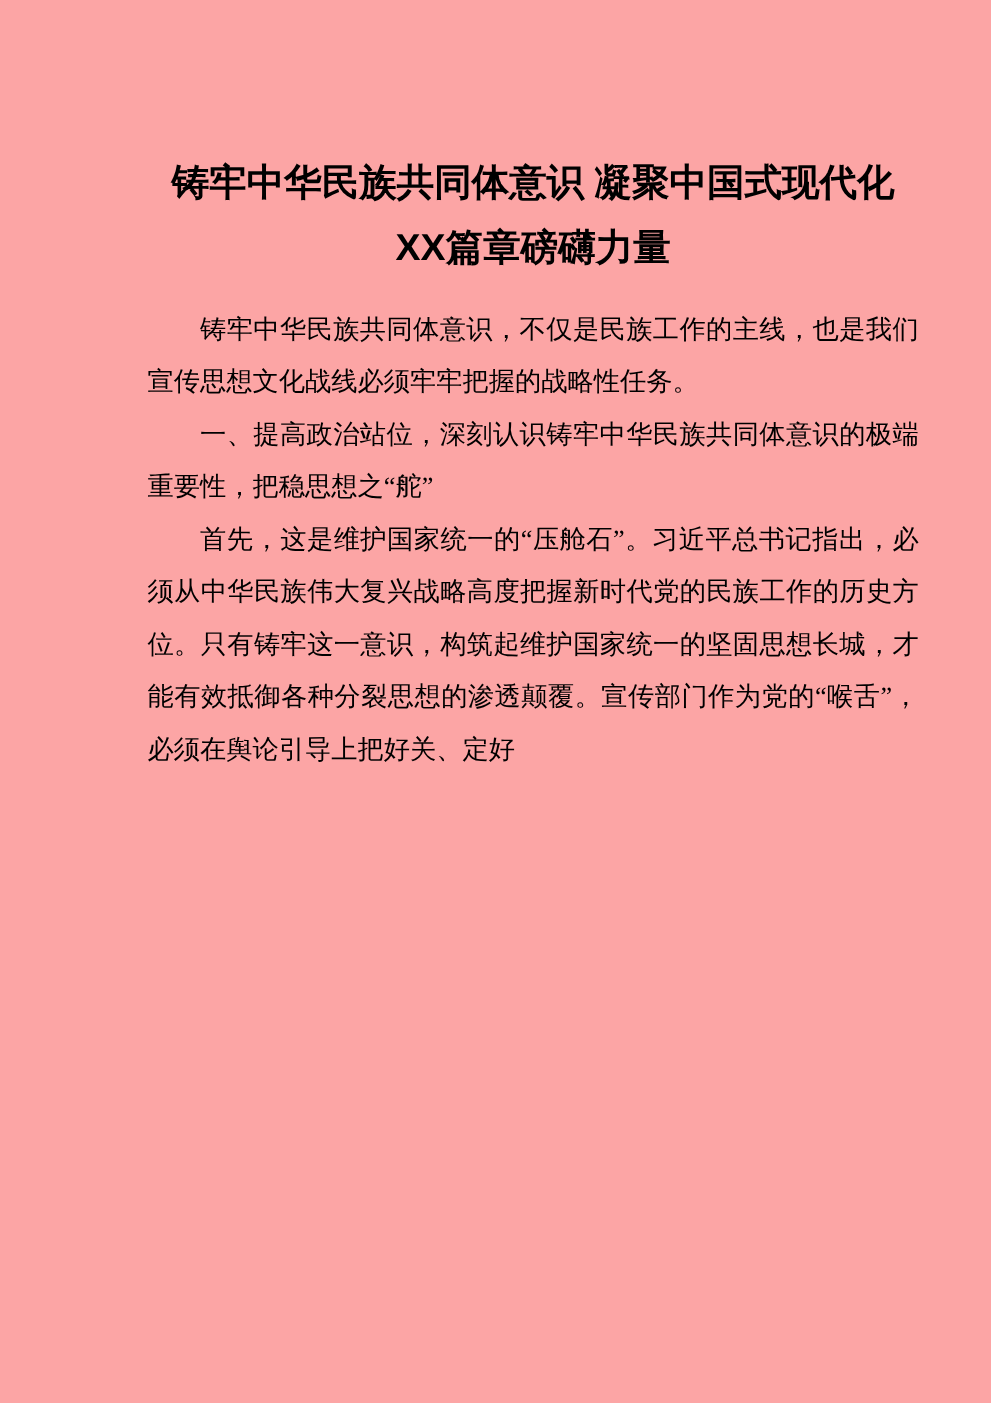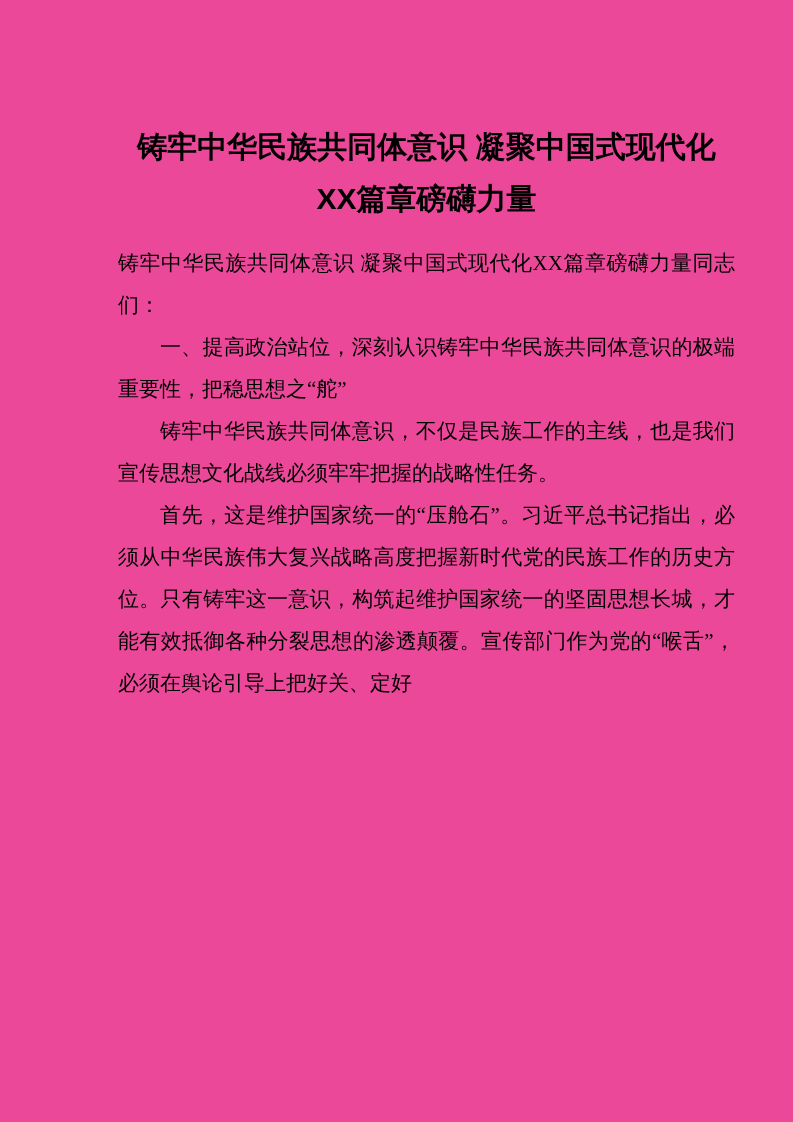--- a/index.html
+++ b/index.html
@@ -10,21 +10,21 @@
   body {
     width: 793px;
     height: 1122px;
     overflow: hidden;
   }
   .page {
     box-sizing: border-box;
     width: 793px;
     height: 1122px;
     padding: 121px 58px 0 118px;
-    background: #ec4899;
+    background: #fca5a5;
     color: #000000;
   }
   .doc-title {
     font-family: "Liberation Sans", "DejaVu Sans", sans-serif;
     font-weight: 700;
     font-size: 30px;
     line-height: 52px;
     text-align: center;
     margin: 0 0 17px 0;
     letter-spacing: 0;
@@ -42,18 +42,17 @@
   .doc-body p.indent {
     text-indent: 2em;
   }
 </style>
 </head>
 <body>
 
 <div class="page">
   <h1 class="doc-title">铸牢中华民族共同体意识 凝聚中国式现代化XX篇章磅礴力量</h1>
   <div class="doc-body">
-    <p>铸牢中华民族共同体意识 凝聚中国式现代化XX篇章磅礴力量同志们：</p>
+    <p class="indent">铸牢中华民族共同体意识，不仅是民族工作的主线，也是我们宣传思想文化战线必须牢牢把握的战略性任务。</p>
     <p class="indent">一、提高政治站位，深刻认识铸牢中华民族共同体意识的极端重要性，把稳思想之“舵”</p>
-    <p class="indent">铸牢中华民族共同体意识，不仅是民族工作的主线，也是我们宣传思想文化战线必须牢牢把握的战略性任务。</p>
     <p class="indent">首先，这是维护国家统一的“压舱石”。习近平总书记指出，必须从中华民族伟大复兴战略高度把握新时代党的民族工作的历史方位。只有铸牢这一意识，构筑起维护国家统一的坚固思想长城，才能有效抵御各种分裂思想的渗透颠覆。宣传部门作为党的“喉舌”，必须在舆论引导上把好关、定好</p>
   </div>
 </div>
 
 </body></html>

